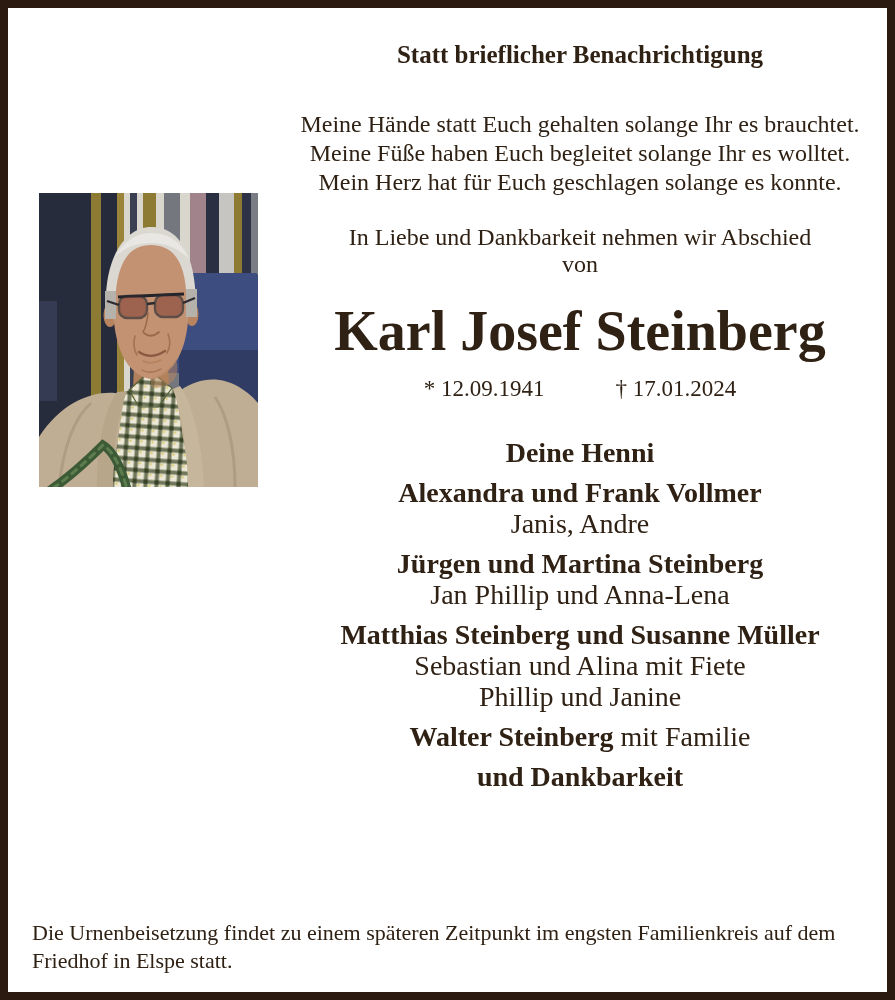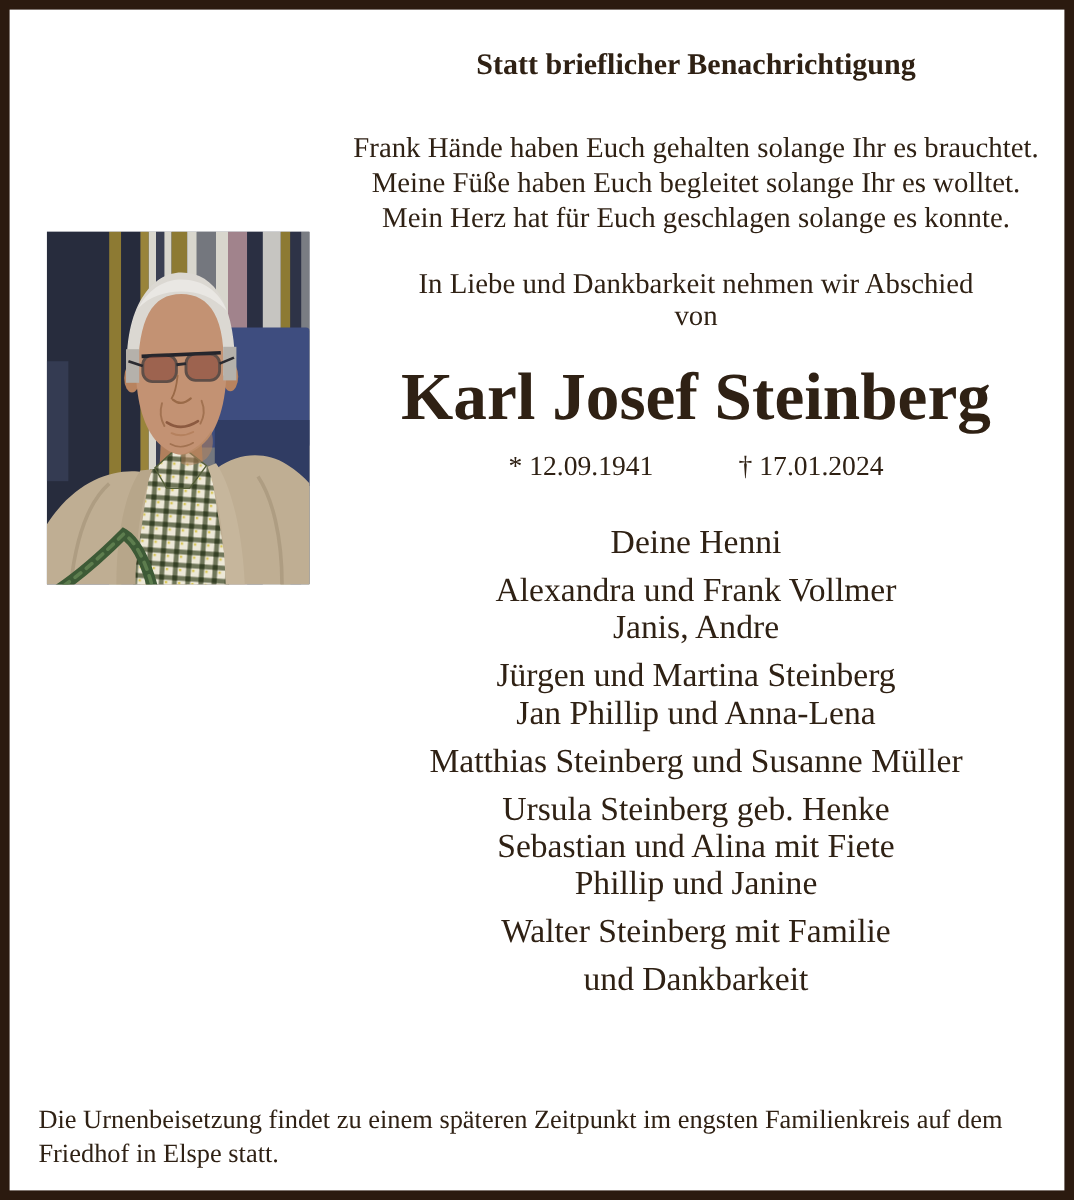--- a/index.html
+++ b/index.html
@@ -82,21 +82,21 @@
   .mourners {
     top: 437px;
     font-size: 28px;
   }
   .m-line {
     line-height: 31px;
     white-space: nowrap;
   }
   .m-line.major { font-weight: normal; }
   .m-line.major:not(:first-child) { margin-top: 9px; }
-  .m-bold { font-weight: normal; }
+  .m-bold { font-weight: bold; }
   .m-reg { font-weight: normal; }
 
   .address {
     position: absolute;
     left: 32px;
     top: 881px;
     font-size: 26px;
     line-height: 26px;
     white-space: nowrap;
   }
@@ -218,21 +218,21 @@
         </g>
       </g>
     </svg>
   </div>
 
   <div class="col">
 
     <div class="notice-header">Statt brieflicher Benachrichtigung</div>
 
     <div class="poem">
-      <div class="pline">Frank Hände haben Euch gehalten solange Ihr es brauchtet.</div>
+      <div class="pline">Meine Hände statt Euch gehalten solange Ihr es brauchtet.</div>
       <div class="pline">Meine Füße haben Euch begleitet solange Ihr es wolltet.</div>
       <div class="pline">Mein Herz hat für Euch geschlagen solange es konnte.</div>
     </div>
 
     <div class="intro">
       <div class="iline">In Liebe und Dankbarkeit nehmen wir Abschied</div>
       <div class="iline">von</div>
     </div>
 
     <div class="deceased-name">Karl Josef Steinberg</div>
@@ -242,21 +242,20 @@
       <span>† 17.01.2024</span>
     </div>
 
     <div class="mourners">
       <div class="m-line major"><span class="m-bold">Deine Henni</span><span class="m-reg"></span></div>
       <div class="m-line major"><span class="m-bold">Alexandra und Frank Vollmer</span><span class="m-reg"></span></div>
       <div class="m-line"><span class="m-bold"></span><span class="m-reg">Janis, Andre</span></div>
       <div class="m-line major"><span class="m-bold">Jürgen und Martina Steinberg</span><span class="m-reg"></span></div>
       <div class="m-line"><span class="m-bold"></span><span class="m-reg">Jan Phillip und Anna-Lena</span></div>
       <div class="m-line major"><span class="m-bold">Matthias Steinberg und Susanne Müller</span><span class="m-reg"></span></div>
-      <div class="m-line major"><span class="m-bold">Ursula Steinberg</span><span class="m-reg"> geb. Henke</span></div>
       <div class="m-line"><span class="m-bold"></span><span class="m-reg">Sebastian und Alina mit Fiete</span></div>
       <div class="m-line"><span class="m-bold"></span><span class="m-reg">Phillip und Janine</span></div>
       <div class="m-line major"><span class="m-bold">Walter Steinberg</span><span class="m-reg"> mit Familie</span></div>
       <div class="m-line major"><span class="m-bold">und Dankbarkeit</span><span class="m-reg"></span></div>
     </div>
 
   </div>
 
 
   <div class="burial-notice">

